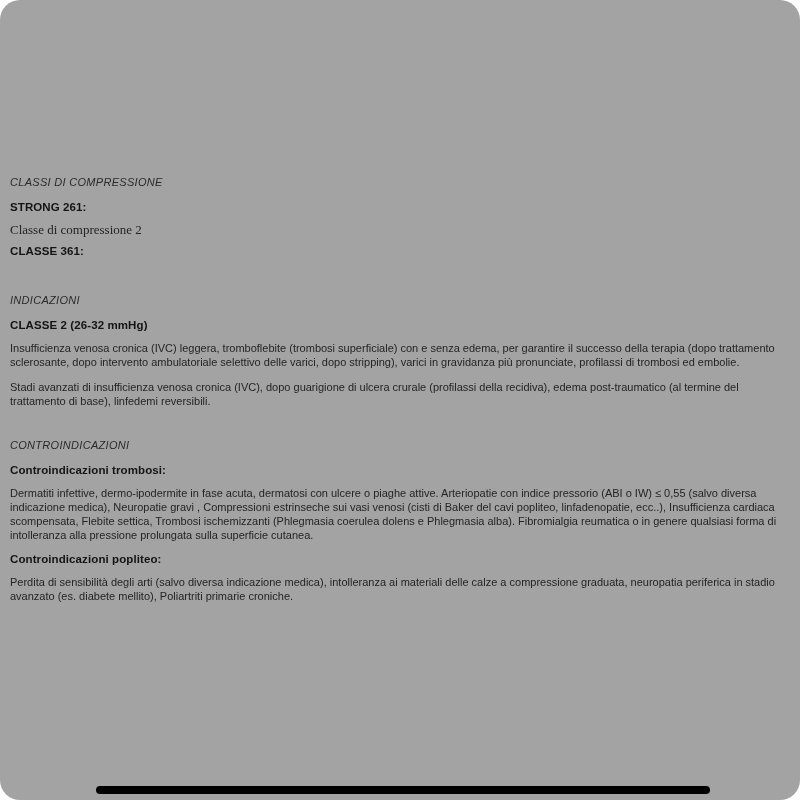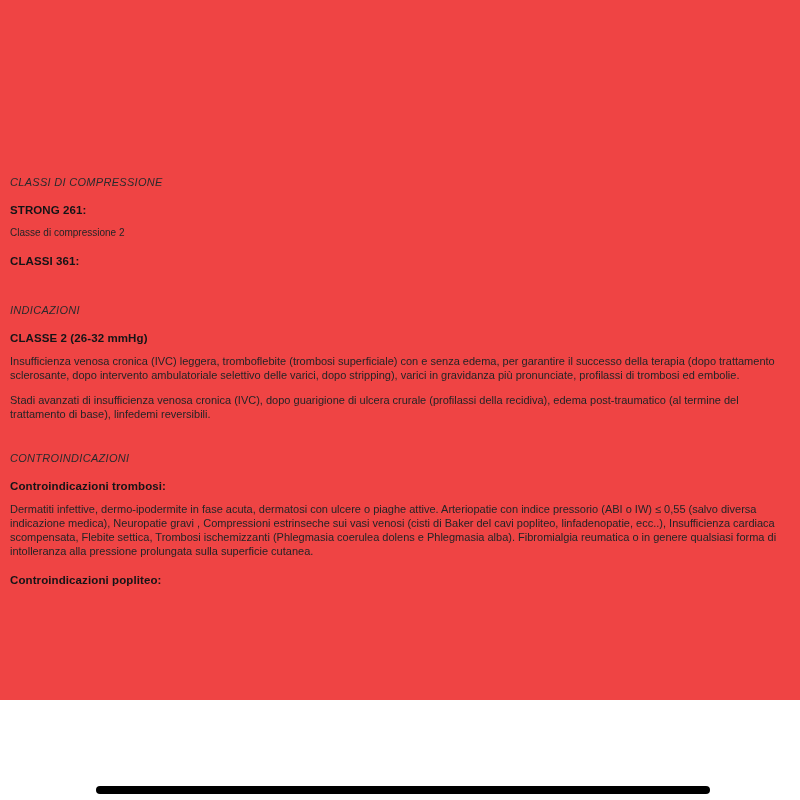--- a/index.html
+++ b/index.html
@@ -8,52 +8,54 @@
     background: #ffffff;
     width: 800px;
     height: 800px;
     overflow: hidden;
     font-family: "Liberation Sans", "DejaVu Sans", sans-serif;
     color: #1d1d1f;
   }
   .page {
     position: relative;
     width: 800px;
-    height: 700px;
-    background: #ef4444;
+    height: 800px;
+    background: #a3a3a3;
+    border-radius: 20px;
   }
   .content {
     position: absolute;
     top: 176px;
     left: 10px;
     right: 10px;
   }
   .section-heading {
     font-style: italic;
     font-size: 11px;
     font-weight: 400;
     letter-spacing: 0.3px;
     color: #2a2a2c;
     margin: 0 0 13px 0;
     line-height: 12px;
   }
   .bold-label {
     font-size: 11.5px;
     font-weight: 700;
     color: #141416;
-    margin: 16px 0 9px 0;
+    margin: 0 0 9px 0;
     line-height: 13px;
     letter-spacing: 0.1px;
   }
   .plain-line {
-    font-size: 10px;
+    font-size: 13px;
     font-weight: 400;
     color: #242426;
     margin: 0 0 9px 0;
     line-height: 13px;
+    font-family: Liberation Serif, serif;
   }
   .body-para {
     font-size: 11px;
     font-weight: 400;
     color: #242426;
     line-height: 14px;
     margin: 8px 0 11px 0;
     max-width: 780px;
   }
   .gap-lg { height: 27px; }
@@ -71,37 +73,38 @@
 </head>
 <body>
 
 <div class="page">
   <div class="content">
 
     <div>
       <div class="section-heading">CLASSI DI COMPRESSIONE</div>
       <div class="bold-label">STRONG 261:</div>
       <div class="plain-line">Classe di compressione 2</div>
-      <div class="bold-label">CLASSI 361:</div>
+      <div class="bold-label">CLASSE 361:</div>
     </div>
 
     <div class="gap-lg"></div>
 
     <div>
       <div class="section-heading">INDICAZIONI</div>
       <div class="bold-label">CLASSE 2 (26-32 mmHg)</div>
       <p class="body-para">Insufficienza venosa cronica (IVC) leggera, tromboflebite (trombosi superficiale) con e senza edema, per garantire il successo della terapia (dopo trattamento sclerosante, dopo intervento ambulatoriale selettivo delle varici, dopo stripping), varici in gravidanza più pronunciate, profilassi di trombosi ed embolie.</p>
       <p class="body-para">Stadi avanzati di insufficienza venosa cronica (IVC), dopo guarigione di ulcera crurale (profilassi della recidiva), edema post-traumatico (al termine del trattamento di base), linfedemi reversibili.</p>
     </div>
 
     <div class="gap-md"></div>
 
     <div>
       <div class="section-heading">CONTROINDICAZIONI</div>
       <div class="bold-label">Controindicazioni trombosi:</div>
       <p class="body-para">Dermatiti infettive, dermo-ipodermite in fase acuta, dermatosi con ulcere o piaghe attive. Arteriopatie con indice pressorio (ABI o IW) ≤ 0,55 (salvo diversa indicazione medica), Neuropatie gravi , Compressioni estrinseche sui vasi venosi (cisti di Baker del cavi popliteo, linfadenopatie, ecc..), Insufficienza cardiaca scompensata, Flebite settica, Trombosi ischemizzanti (Phlegmasia coerulea dolens e Phlegmasia alba). Fibromialgia reumatica o in genere qualsiasi forma di intolleranza alla pressione prolungata sulla superficie cutanea.</p>
       <div class="bold-label">Controindicazioni popliteo:</div>
+      <p class="body-para">Perdita di sensibilità degli arti (salvo diversa indicazione medica), intolleranza ai materiali delle calze a compressione graduata, neuropatia periferica in stadio avanzato (es. diabete mellito), Poliartriti primarie croniche.</p>
     </div>
 
   </div>
 
   <div class="bottom-bar"></div>
 </div>
 
 </body></html>

